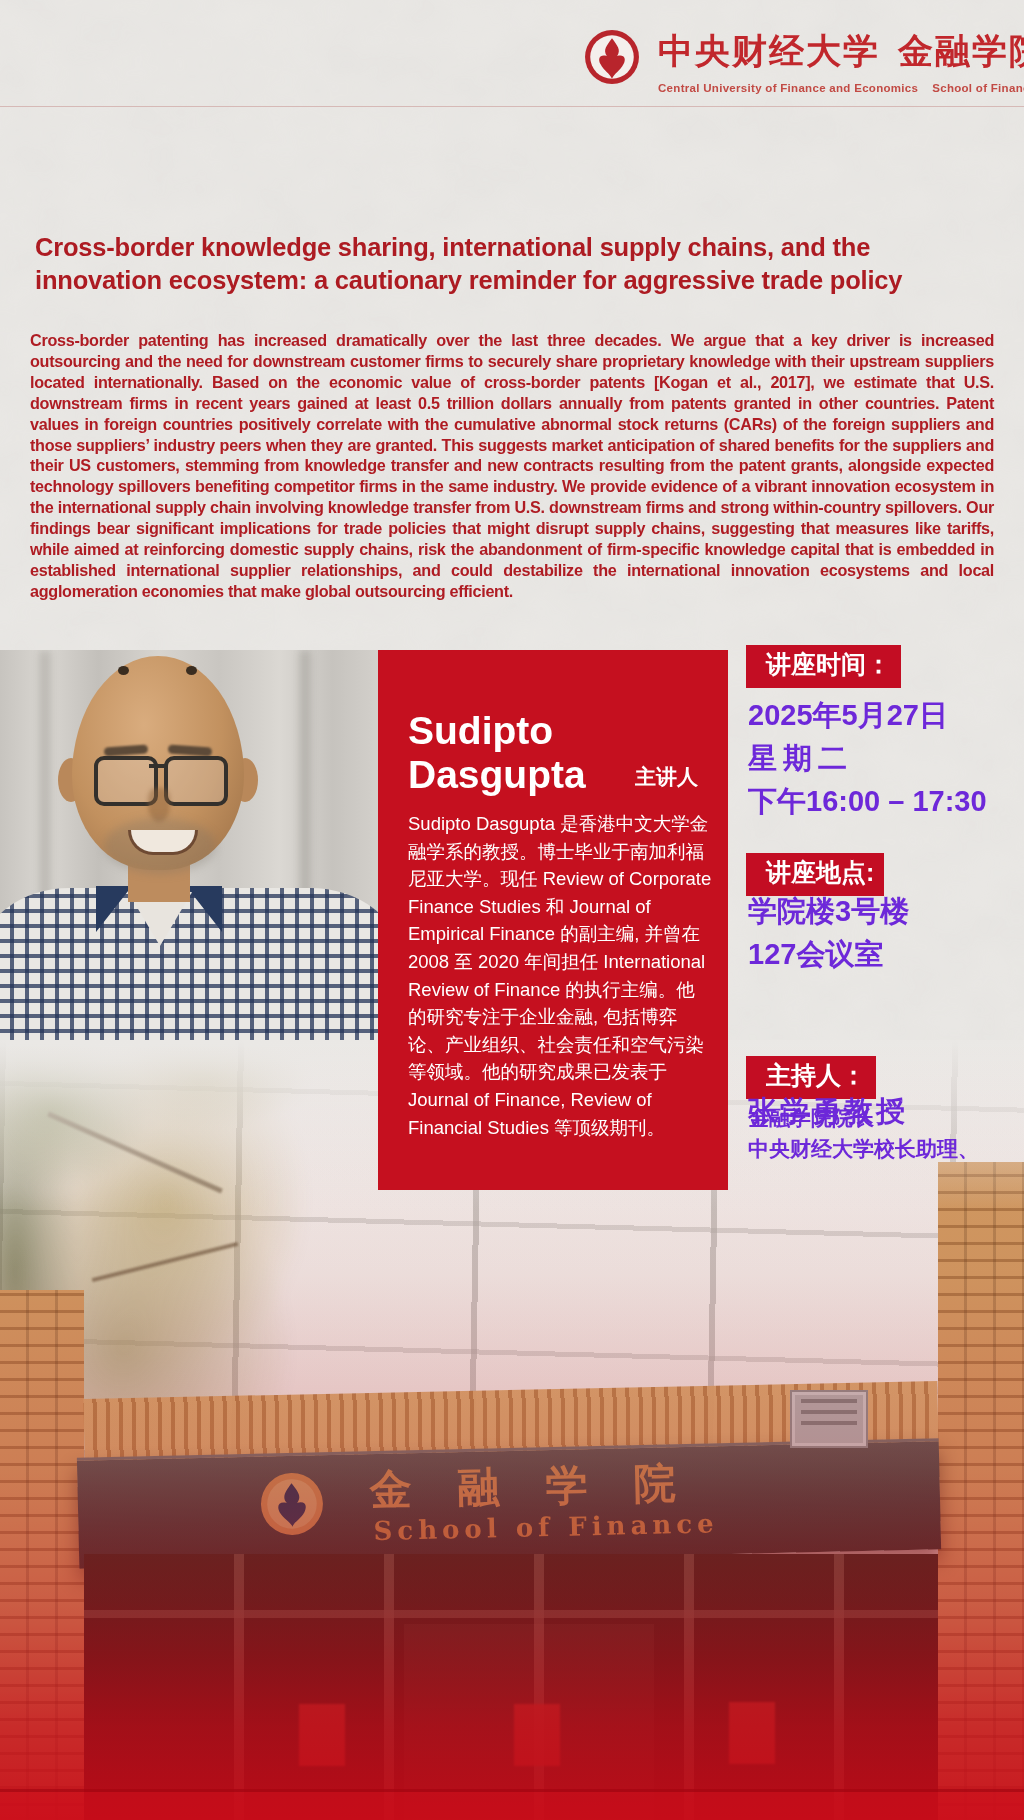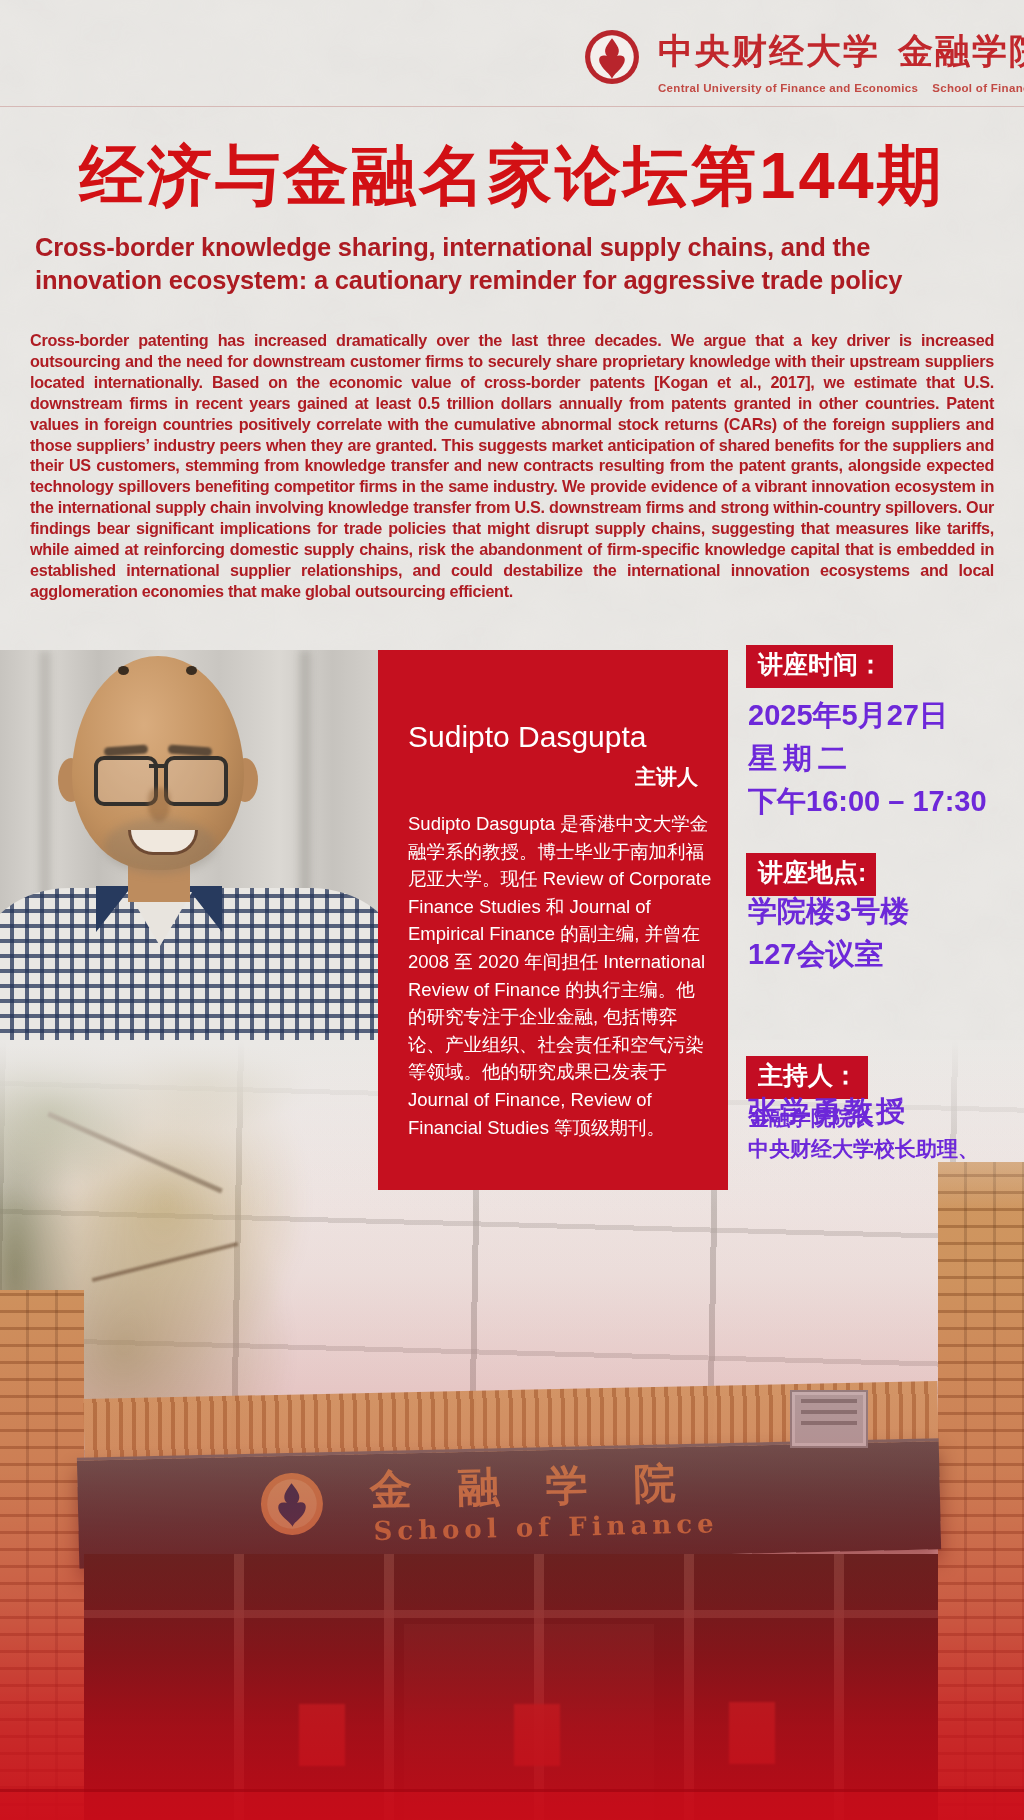--- a/index.html
+++ b/index.html
@@ -57,27 +57,27 @@
     background-color:#e9e7e3;
     background-image:
       repeating-linear-gradient(0deg,rgba(36,52,88,.75) 0 4px,rgba(36,52,88,0) 4px 15px),
       repeating-linear-gradient(90deg,rgba(36,52,88,.75) 0 4px,rgba(36,52,88,0) 4px 15px);}
   .p-vneck{position:absolute;left:128px;top:242px;width:0;height:0;
     border-left:32px solid transparent;border-right:32px solid transparent;border-top:54px solid #e8e4de;}
   .p-collar{position:absolute;top:236px;width:0;height:0;}
   .p-collar.l{left:96px;border-top:46px solid #273a5e;border-right:36px solid transparent;}
   .p-collar.r{left:186px;border-top:46px solid #273a5e;border-left:36px solid transparent;}
   .speaker-box{position:absolute;left:378px;top:650px;width:350px;height:540px;background:#c5101f;z-index:4;color:#fff;}
-  .speaker-name{position:absolute;left:30px;top:70px;font-size:30px;font-weight:normal;}
+  .speaker-name{position:absolute;left:30px;top:59px;font-size:39px;font-weight:bold;}
   .speaker-role{position:absolute;right:30px;top:113px;font-size:21px;font-weight:600;}
   .speaker-bio{position:absolute;left:30px;right:15px;top:160px;margin:0;
     font-size:18.5px;line-height:27.6px;font-weight:500;}
   
   .red-label{position:absolute;left:746px;display:inline-block;background:#c30d23;color:#fff;
-    font-weight:bold;font-size:25px;padding:3px 10px 7px 12px;z-index:5;white-space:nowrap;}
+    font-weight:bold;font-size:25px;padding:3px 10px 7px 20px;z-index:5;white-space:nowrap;}
   .lbl-time{top:645px;}
   .lbl-venue{top:853px;}
   .lbl-host{top:1056px;text-align:center;}
   .d-line{position:absolute;left:748px;color:#6d28d9;font-weight:bold;z-index:5;white-space:nowrap;}
   .time-date{top:696px;font-size:29px;}
   .time-week{top:739px;font-size:29px;letter-spacing:6px;}
   .time-range{top:782px;font-size:29px;}
   .venue1{top:892px;font-size:29px;}
   .venue2{top:935px;font-size:29px;}
   .host-name{top:1092px;font-size:29px;letter-spacing:3px;}
@@ -153,21 +153,20 @@
       <circle cx="27" cy="27" r="21" fill="#f4efec"></circle>
       <path d="M27 9 c-5 7 -9 11 -5 17 c-7 -2 -9 3 -6 8 c3 6 9 9 11 14 c2 -5 8 -8 11 -14 c3 -5 1 -10 -6 -8 c4 -6 0 -10 -5 -17 z" fill="#b8252c"></path>
     </svg>
   </div>
   <div class="hdr-names">
     <div class="org-cn"><span>中央财经大学</span><span class="gap"></span><span>金融学院</span></div>
     <div class="org-en"><span>Central University of Finance and Economics</span><span class="gap"></span><span>School of Finance</span></div>
   </div>
   <div class="divider"></div>
 
-  <h1 class="main-title">经济与金融名家论坛第144期</h1>
   <h2 class="subtitle">Cross-border knowledge sharing, international supply chains, and the innovation ecosystem: a cautionary reminder for aggressive trade policy</h2>
   <p class="abstract">Cross-border patenting has increased dramatically over the last three decades. We argue that a key driver is increased outsourcing and the need for downstream customer firms to securely share proprietary knowledge with their upstream suppliers located internationally. Based on the economic value of cross-border patents [Kogan et al., 2017], we estimate that U.S. downstream firms in recent years gained at least 0.5 trillion dollars annually from patents granted in other countries. Patent values in foreign countries positively correlate with the cumulative abnormal stock returns (CARs) of the foreign suppliers and those suppliers’ industry peers when they are granted. This suggests market anticipation of shared benefits for the suppliers and their US customers, stemming from knowledge transfer and new contracts resulting from the patent grants, alongside expected technology spillovers benefiting competitor firms in the same industry. We provide evidence of a vibrant innovation ecosystem in the international supply chain involving knowledge transfer from U.S. downstream firms and strong within-country spillovers. Our findings bear significant implications for trade policies that might disrupt supply chains, suggesting that measures like tariffs, while aimed at reinforcing domestic supply chains, risk the abandonment of firm-specific knowledge capital that is embedded in established international supplier relationships, and could destabilize the international innovation ecosystems and local agglomeration economies that make global outsourcing efficient.</p>
 
   <div class="portrait">
     <div class="p-fold" style="left:40px"></div>
     <div class="p-fold" style="left:300px"></div>
     <div class="p-torso"></div>
     <div class="p-collar l"></div>
     <div class="p-collar r"></div>
     <div class="p-vneck"></div>

